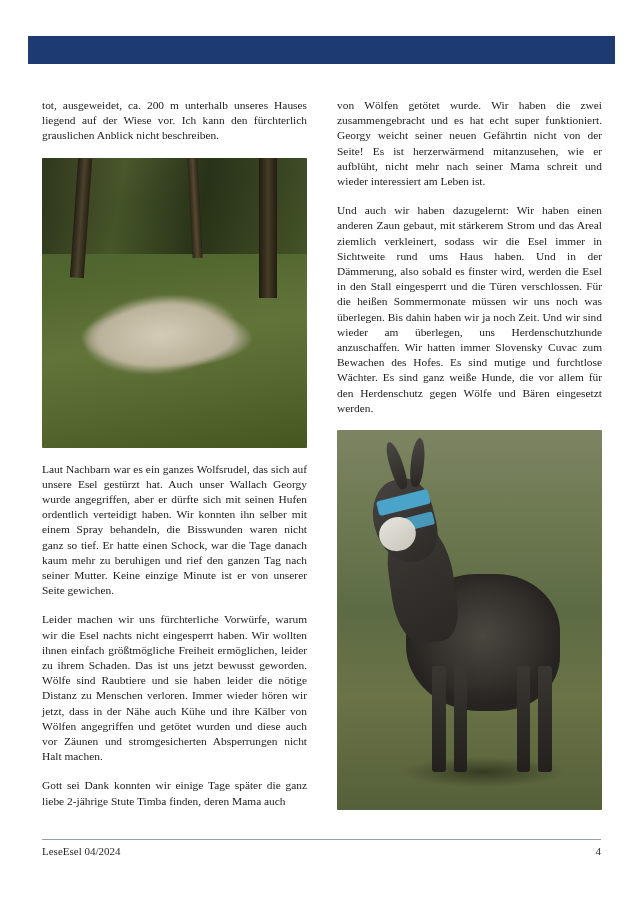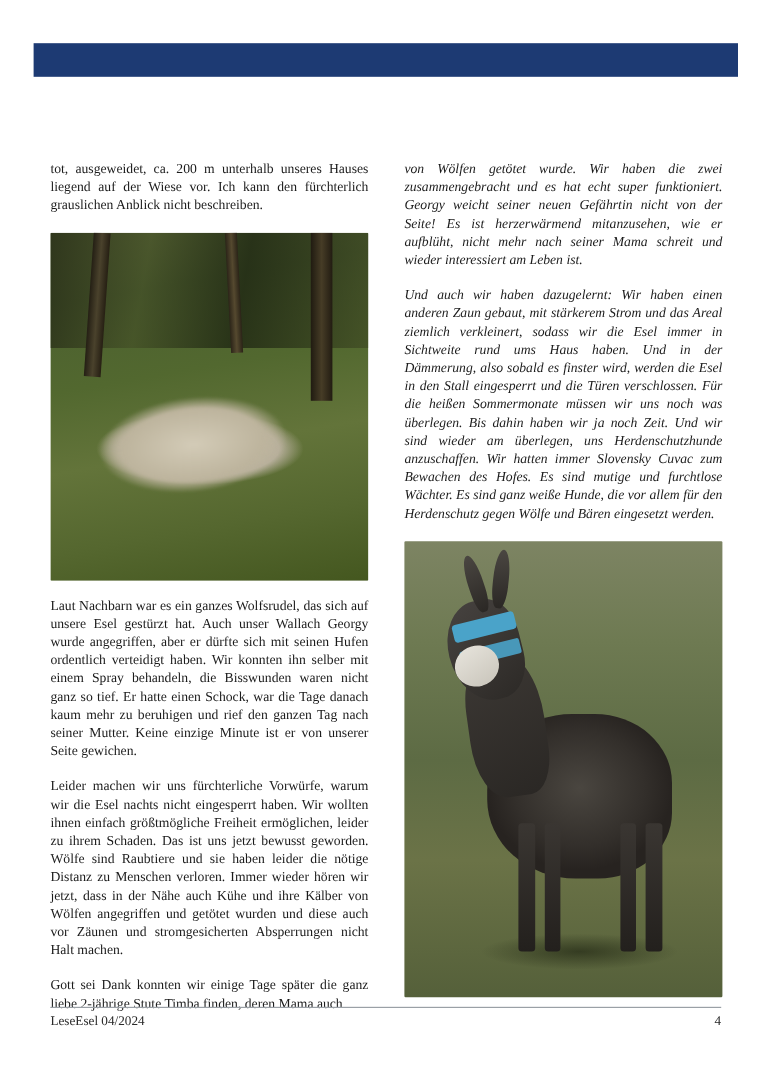--- a/index.html
+++ b/index.html
@@ -34,24 +34,23 @@
     position: absolute;
     left: 42px;
     top: 98px;
     width: 560px;
     height: 730px;
   }
   .col {
     position: absolute;
     top: 0;
     width: 265px;
-    margin-top: 36px;
   }
   .col-left { left: 0; }
-  .col-right { left: 295px; font-style: italic; }
+  .col-right { left: 295px; }
   p.body-text {
     margin: 0 0 14px 0;
     font-size: 11.4px;
     line-height: 15.2px;
     text-align: justify;
     hyphens: auto;
     color: #1b1b1b;
   }
   .photo {
     width: 100%;

